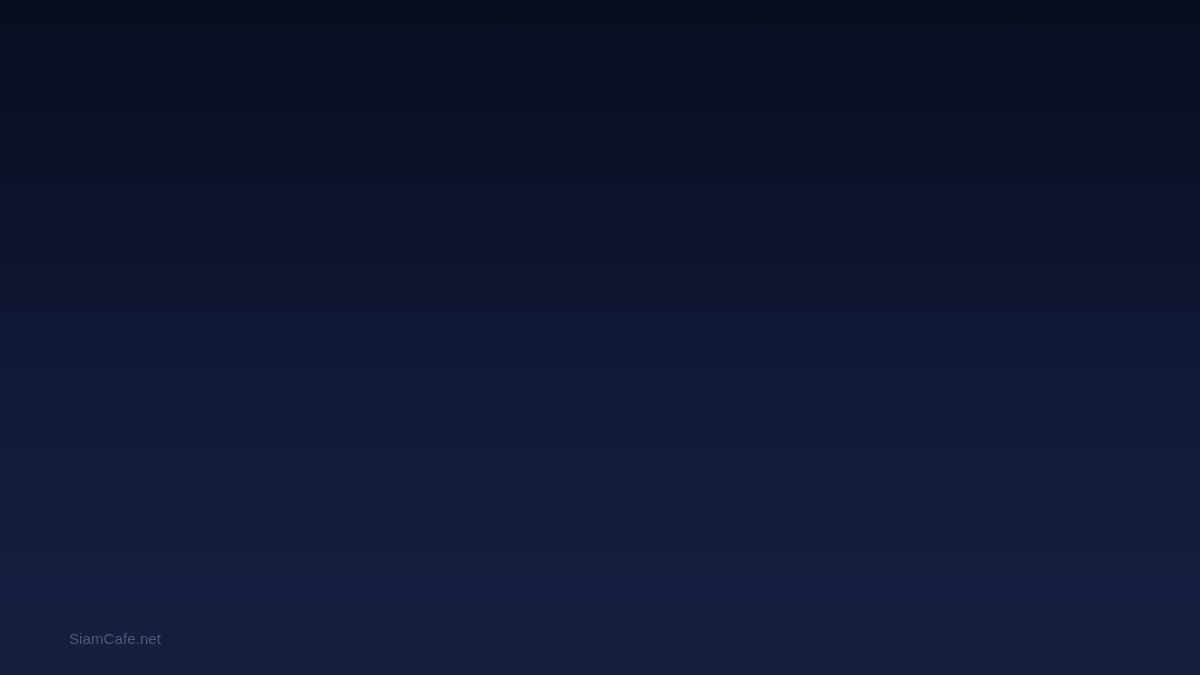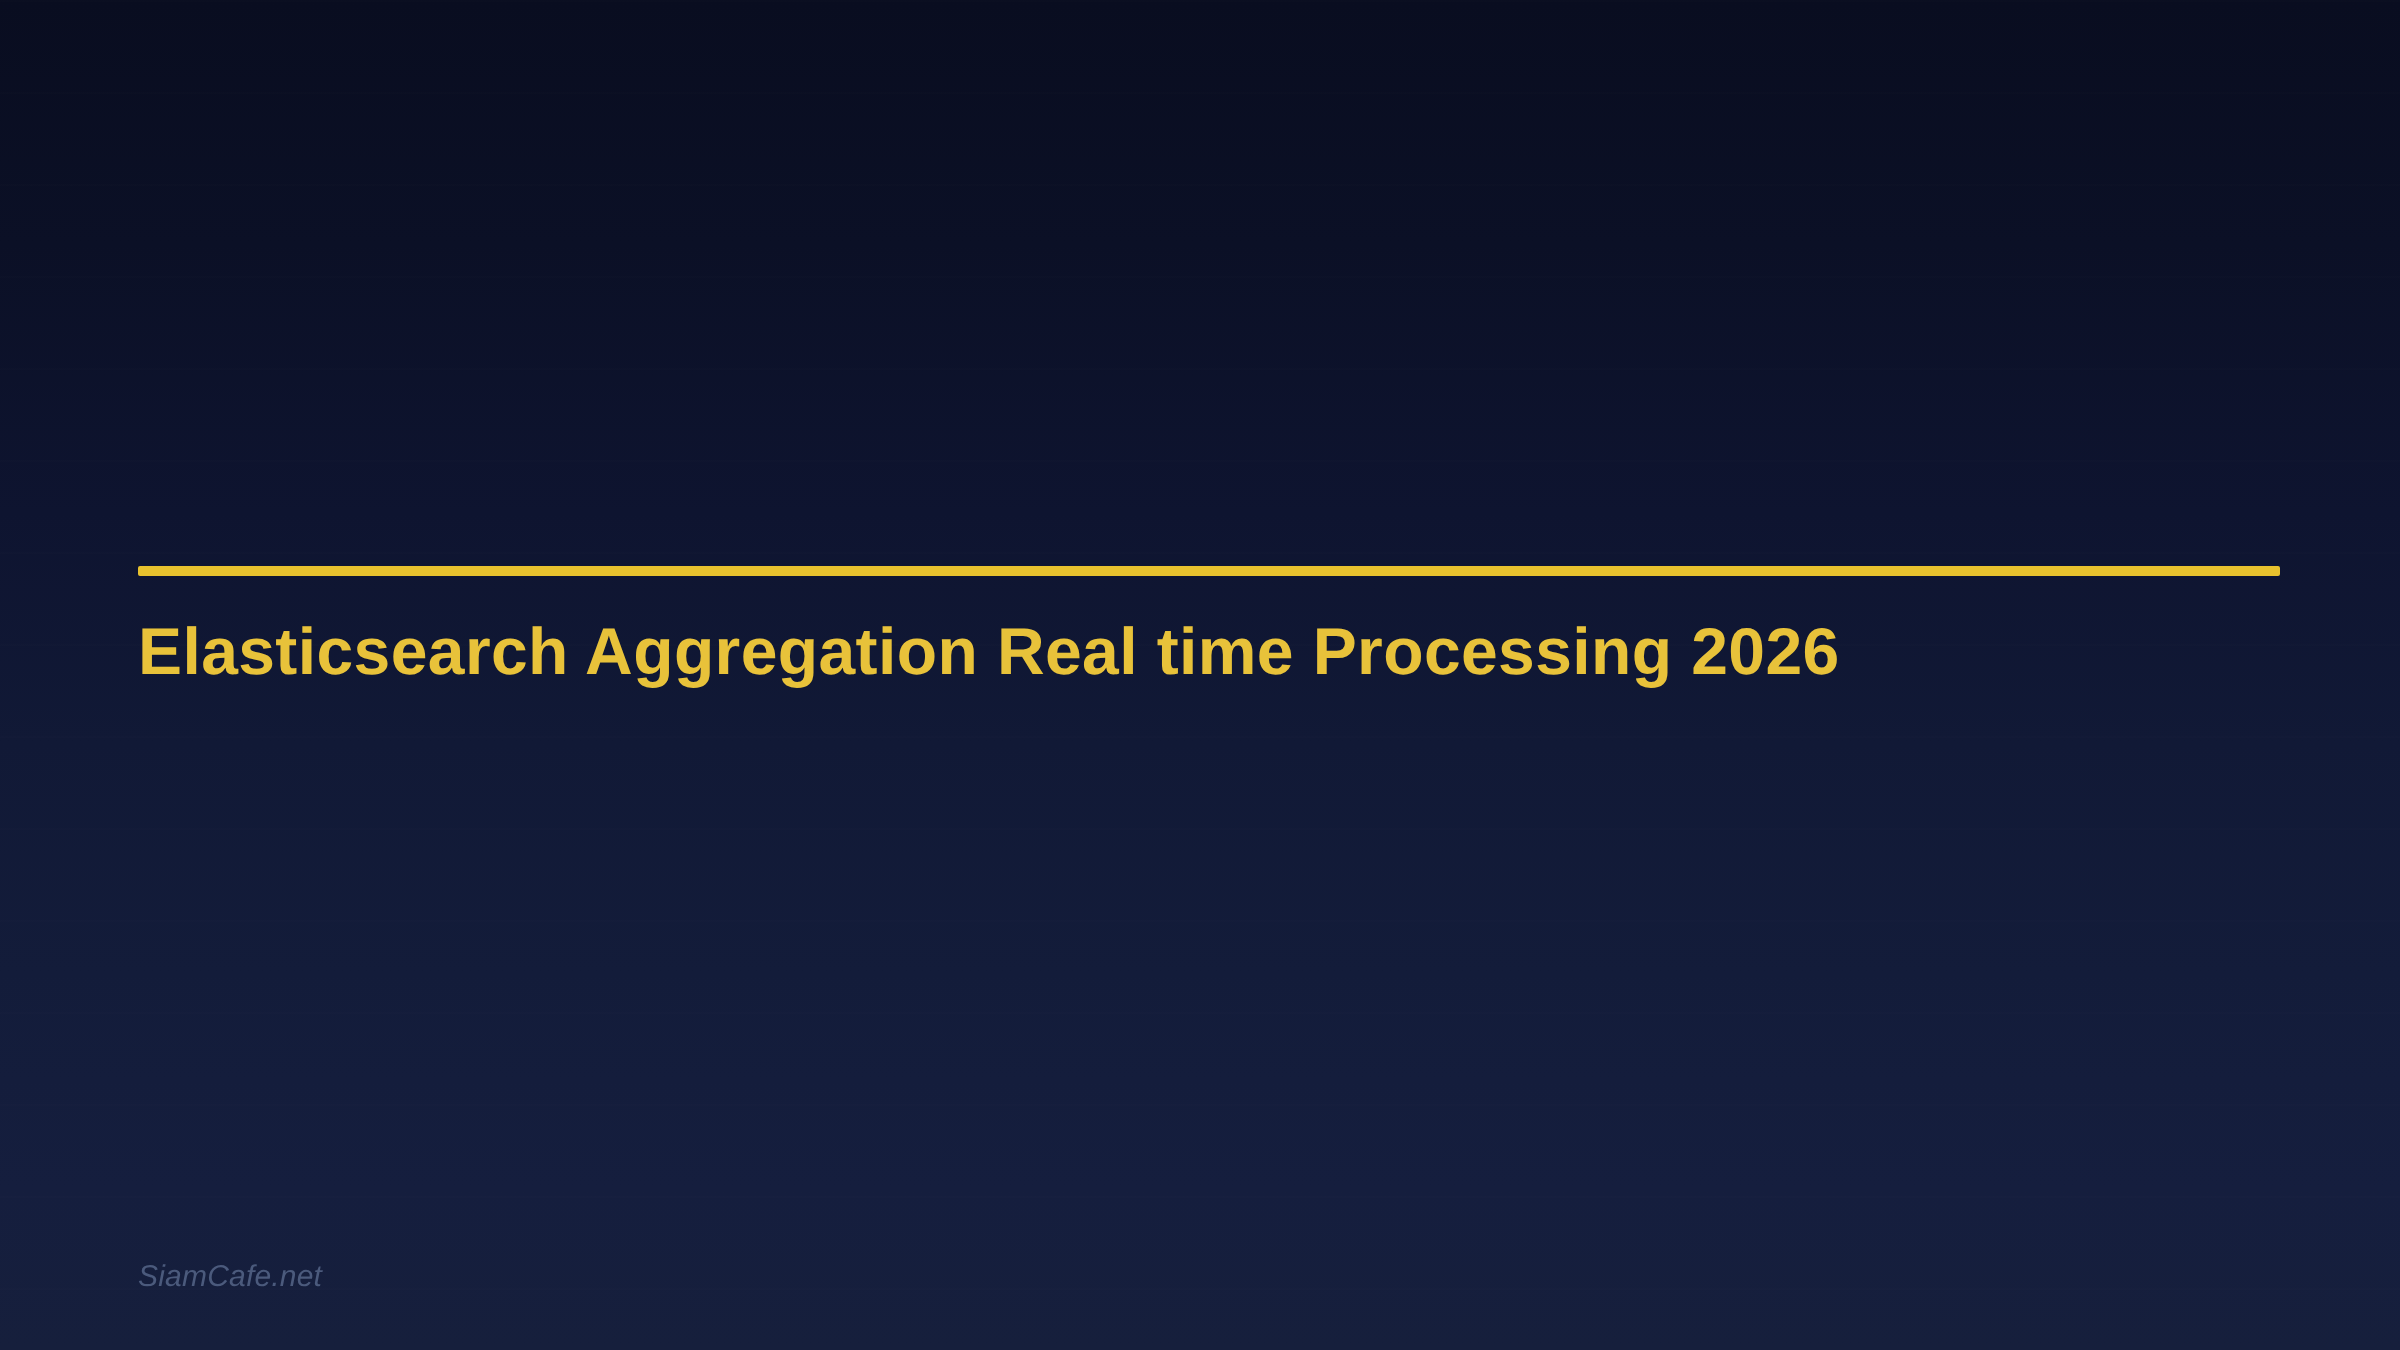--- a/index.html
+++ b/index.html
@@ -78,30 +78,25 @@
 
   
   .footer {
     position: absolute;
     left: 69px;
     top: 630px;
     font-size: 15px;
     font-weight: normal;
     letter-spacing: 0.1px;
     color: #4b5a7c;
-    font-style: italic;
   }
 </style>
 </head>
 <body>
 
 <div class="slide">
 
   <div class="banding"></div>
 
-  <div class="title-block">
-    <div class="accent-rule"></div>
-    <h1 class="slide-title">Elasticsearch Aggregation Real time Processing 2026</h1>
-  </div>
 
   <div class="footer">SiamCafe.net</div>
 
 </div>
 
 </body></html>

